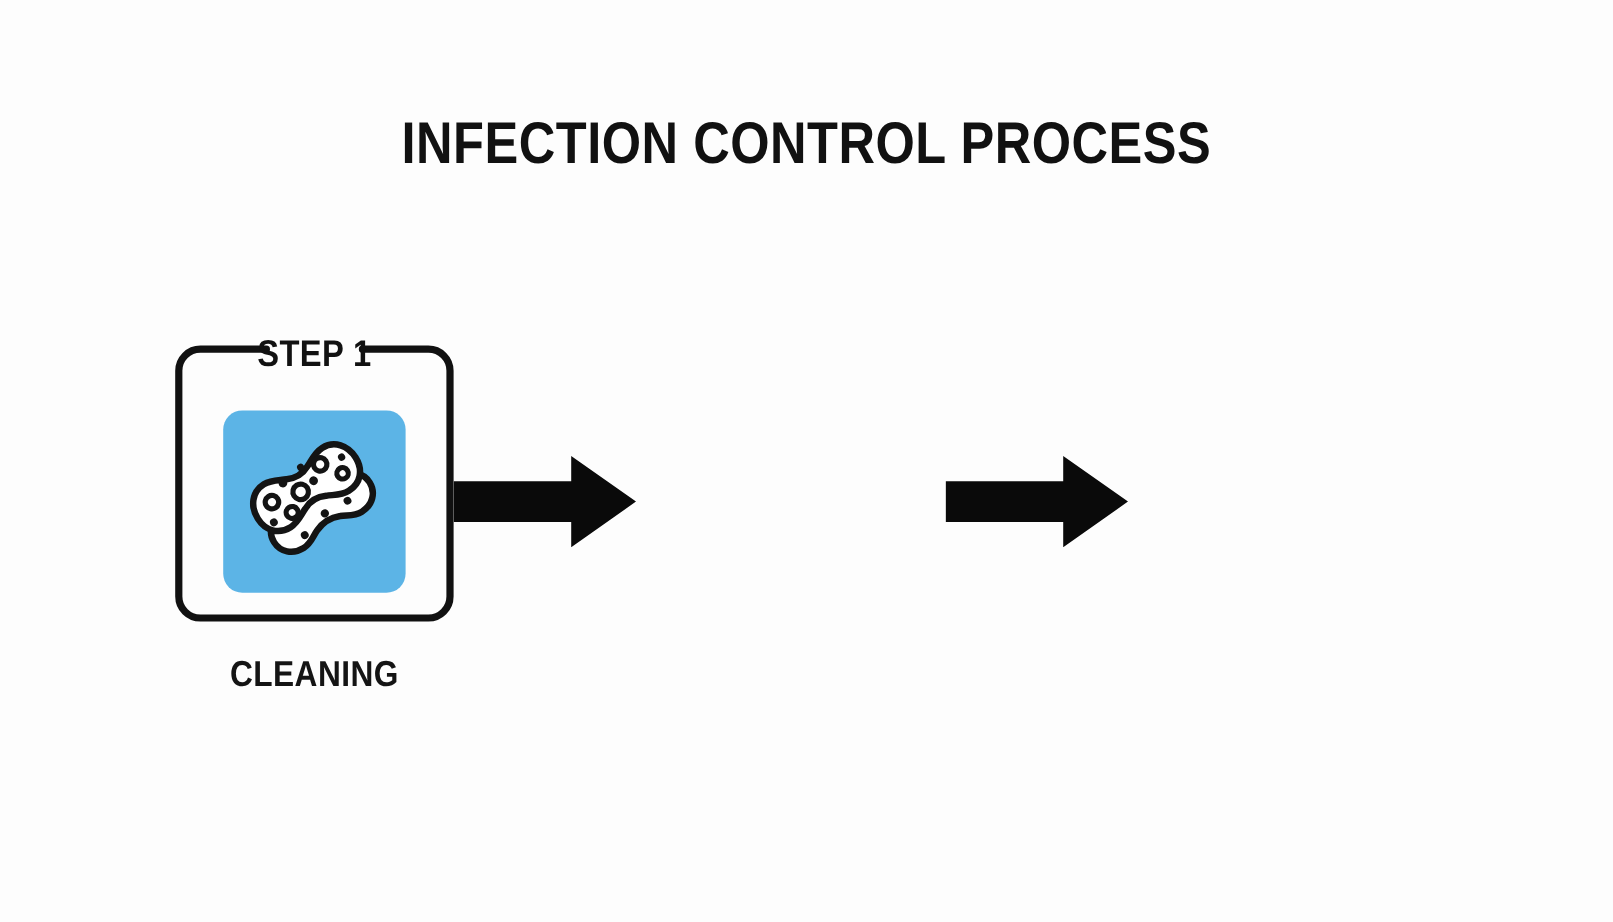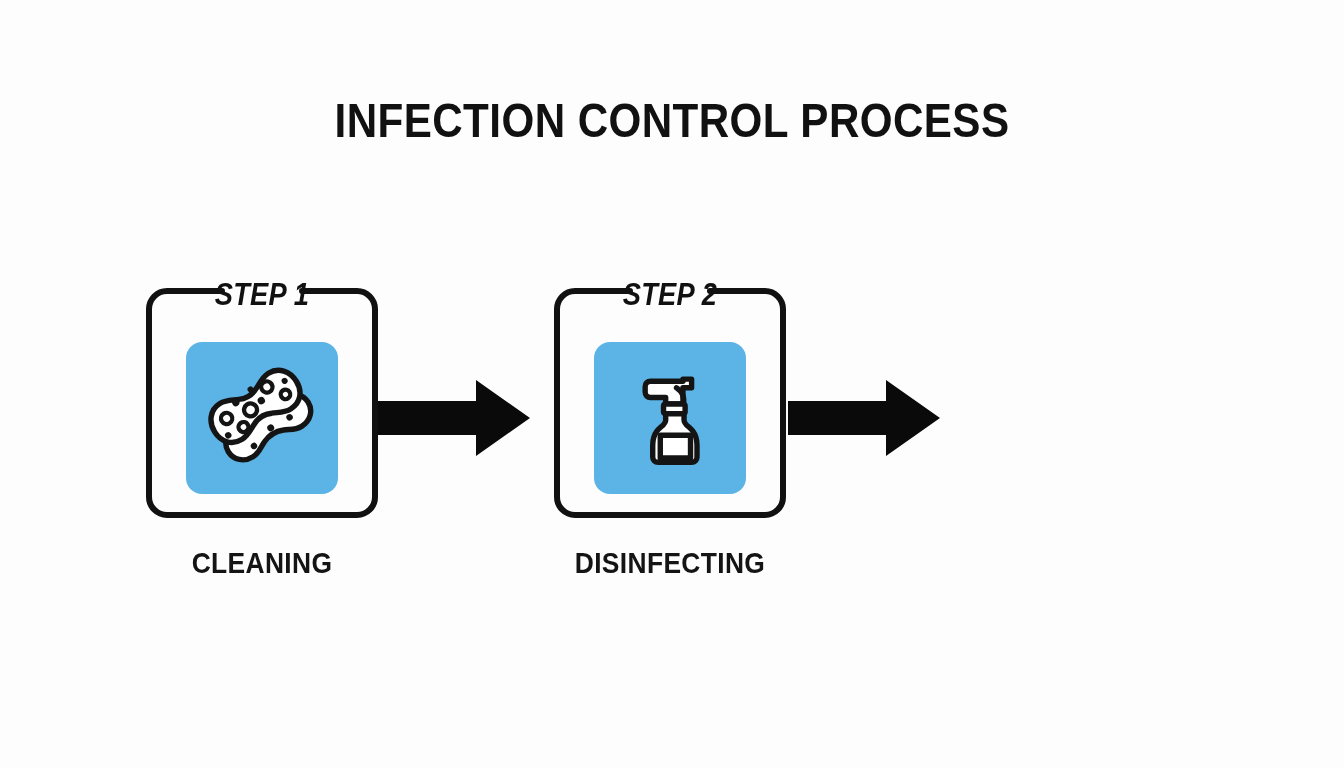--- a/index.html
+++ b/index.html
@@ -59,21 +59,20 @@
   .step-2 { left: 554px; }
   .step-3 { left: 962px; }
 
   
   .card {
     position: relative;
     width: 232px;
     height: 230px;
     box-sizing: border-box;
     background: transparent;
-    font-style: italic;
   }
   
   .card-frame {
     position: absolute;
     left: 0;
     top: 0;
     width: 232px;
     height: 230px;
     overflow: visible;
   }
@@ -198,73 +197,20 @@
               <circle cx="72" cy="63" r="3.0" fill="#141414"></circle>
               <circle cx="86" cy="32" r="2.8" fill="#141414"></circle>
             </g>
           </svg>
         </div>
       </div>
 
       <div class="caption">CLEANING</div>
     </div>
 
-    <div class="step step-2">
-      <div class="card">
-
-        <svg class="card-frame" viewBox="0 0 232 230">
-          <path d="M 76 3 L 21 3 A 18 18 0 0 0 3 21 L 3 209 A 18 18 0 0 0 21 227
-                   L 211 227 A 18 18 0 0 0 229 209 L 229 21 A 18 18 0 0 0 211 3 L 156 3" fill="none" stroke="#111111" stroke-width="6" stroke-linecap="round"></path>
-        </svg>
-
-        <div class="step-label">STEP 2</div>
-
-        <div class="icon-tile">
-
-          <svg width="108" height="108" viewBox="0 0 100 100">
-
-            <path d="M32 16
-                     C 29 16 27 18 27 21
-                     L 27 26
-                     C 27 29 29 31 32 31
-                     L 46 31
-                     L 46 37
-                     L 62 37
-                     L 62 31
-                     L 62 22
-                     L 70 22
-                     L 70 14
-                     L 62 14
-                     L 62 16
-                     Z" fill="#ffffff" stroke="#141414" stroke-width="5" stroke-linejoin="round"></path>
-
-            <path d="M56 22 C 62 26 64 32 62 38" fill="none" stroke="#141414" stroke-width="5" stroke-linecap="round"></path>
-
-            <rect x="44" y="37" width="20" height="9" rx="1.5" fill="#ffffff" stroke="#141414" stroke-width="5" stroke-linejoin="round"></rect>
-
-            <path d="M46 46
-                     L 46 52
-                     C 46 56 41 58 38 62
-                     C 35 66 34 70 34 75
-                     L 34 86
-                     C 34 89 36 91 39 91
-                     L 70 91
-                     C 73 91 75 89 75 86
-                     L 75 75
-                     C 75 70 74 66 71 62
-                     C 68 58 63 56 63 52
-                     L 63 46 Z" fill="#ffffff" stroke="#141414" stroke-width="5" stroke-linejoin="round"></path>
-
-            <rect x="41" y="66" width="28" height="21" fill="#ffffff" stroke="#141414" stroke-width="5" stroke-linejoin="round"></rect>
-          </svg>
-        </div>
-      </div>
-
-      <div class="caption">DISINFECTING</div>
-    </div>
 
 
   </div>
 
   <div class="arrow arrow-1">
     <svg width="152" height="76" viewBox="0 0 152 76">
       <path d="M0 21 L98 21 L98 0 L152 38 L98 76 L98 55 L0 55 Z" fill="#0a0a0a"></path>
     </svg>
   </div>
 

